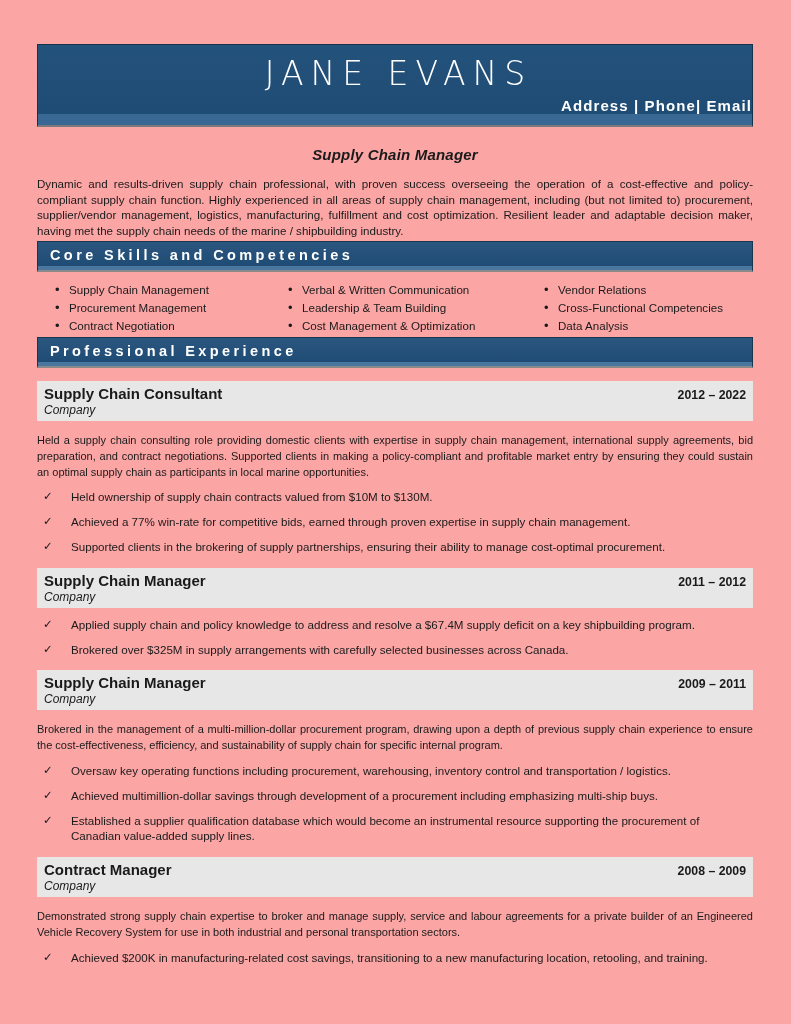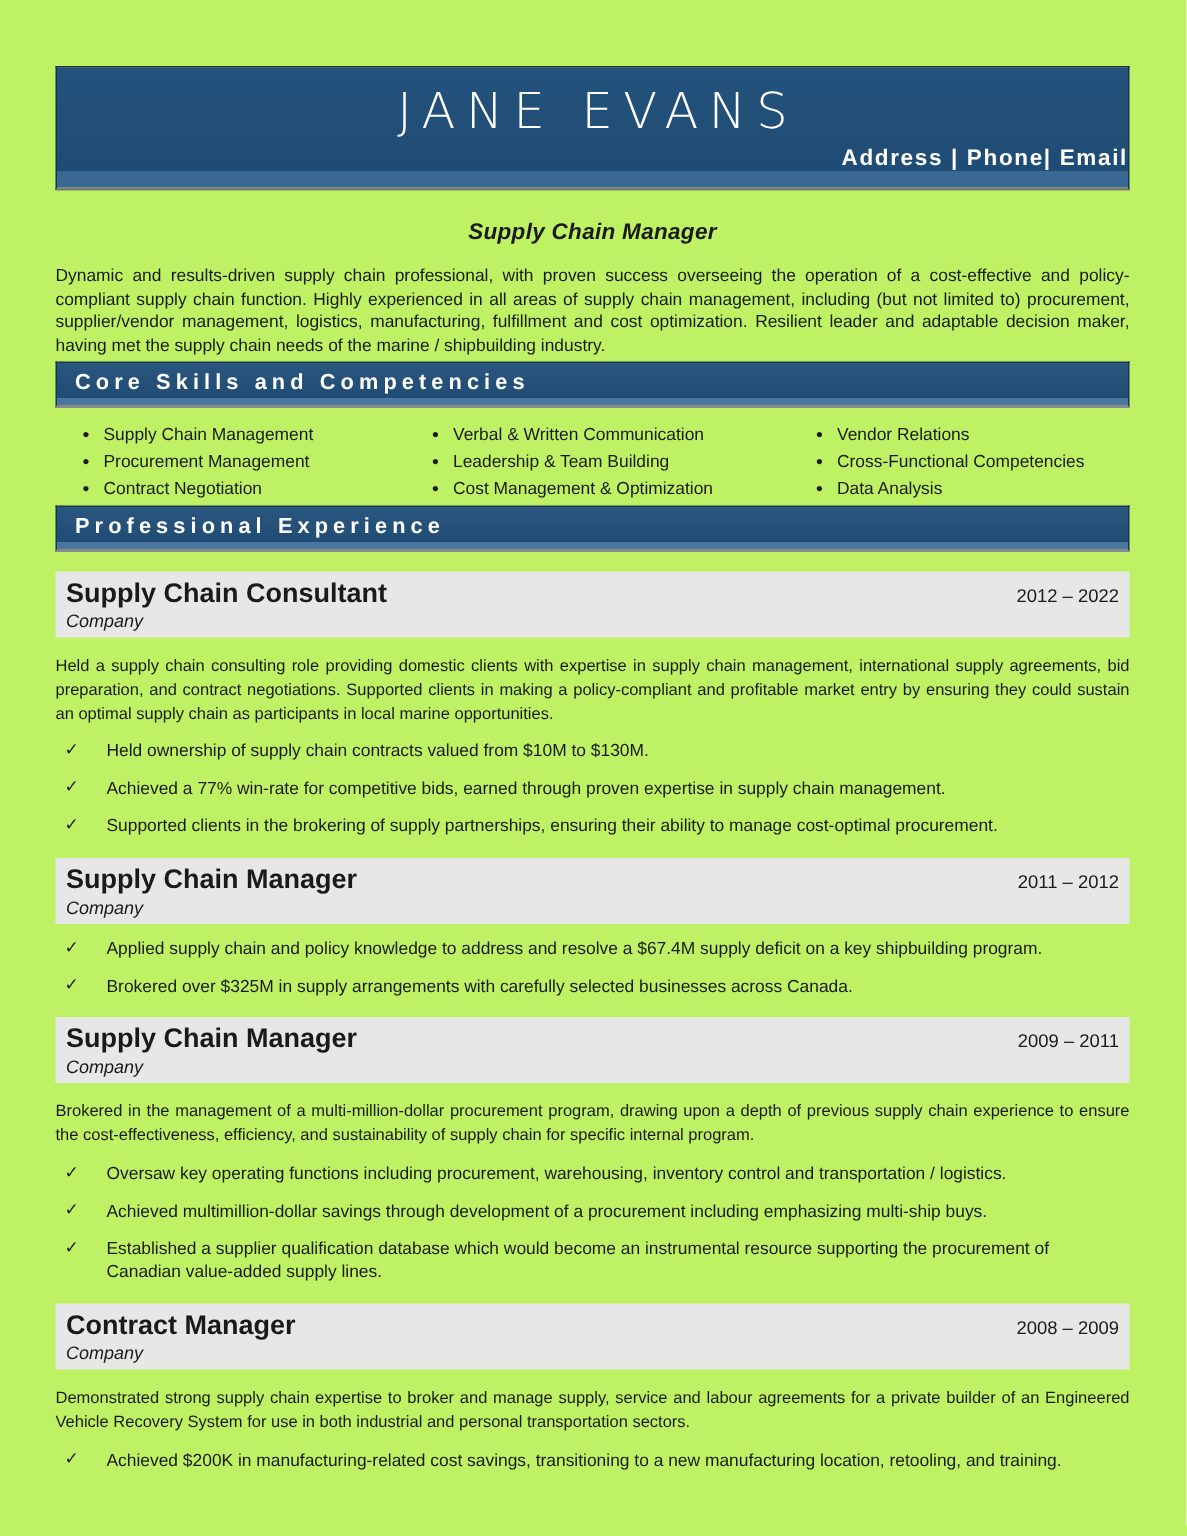--- a/index.html
+++ b/index.html
@@ -11,21 +11,21 @@
     width: 791px;
     height: 1024px;
     font-family: "Liberation Sans", sans-serif;
     color: #1a1a1a;
     overflow: hidden;
   }
   .page {
     position: relative;
     width: 791px;
     height: 1024px;
-    background: #bef264;
+    background: #fca5a5;
     box-sizing: border-box;
   }
   .sheet {
     position: absolute;
     left: 37px;
     top: 0;
     width: 716px;
   }
 
   
@@ -126,26 +126,26 @@
     padding: 4px 7px 4px 7px;
     box-sizing: border-box;
     margin-top: 13px;
   }
   .job-row {
     display: flex;
     justify-content: space-between;
     align-items: baseline;
   }
   .job-title {
-    font-size: 18px;
+    font-size: 15px;
     font-weight: bold;
   }
   .job-dates {
     font-size: 12.3px;
-    font-weight: normal;
+    font-weight: bold;
     white-space: nowrap;
   }
   .job-company {
     font-size: 12px;
     font-style: italic;
     margin-top: 1px;
   }
   .job-desc {
     margin-top: 12px;
     font-size: 11px;

